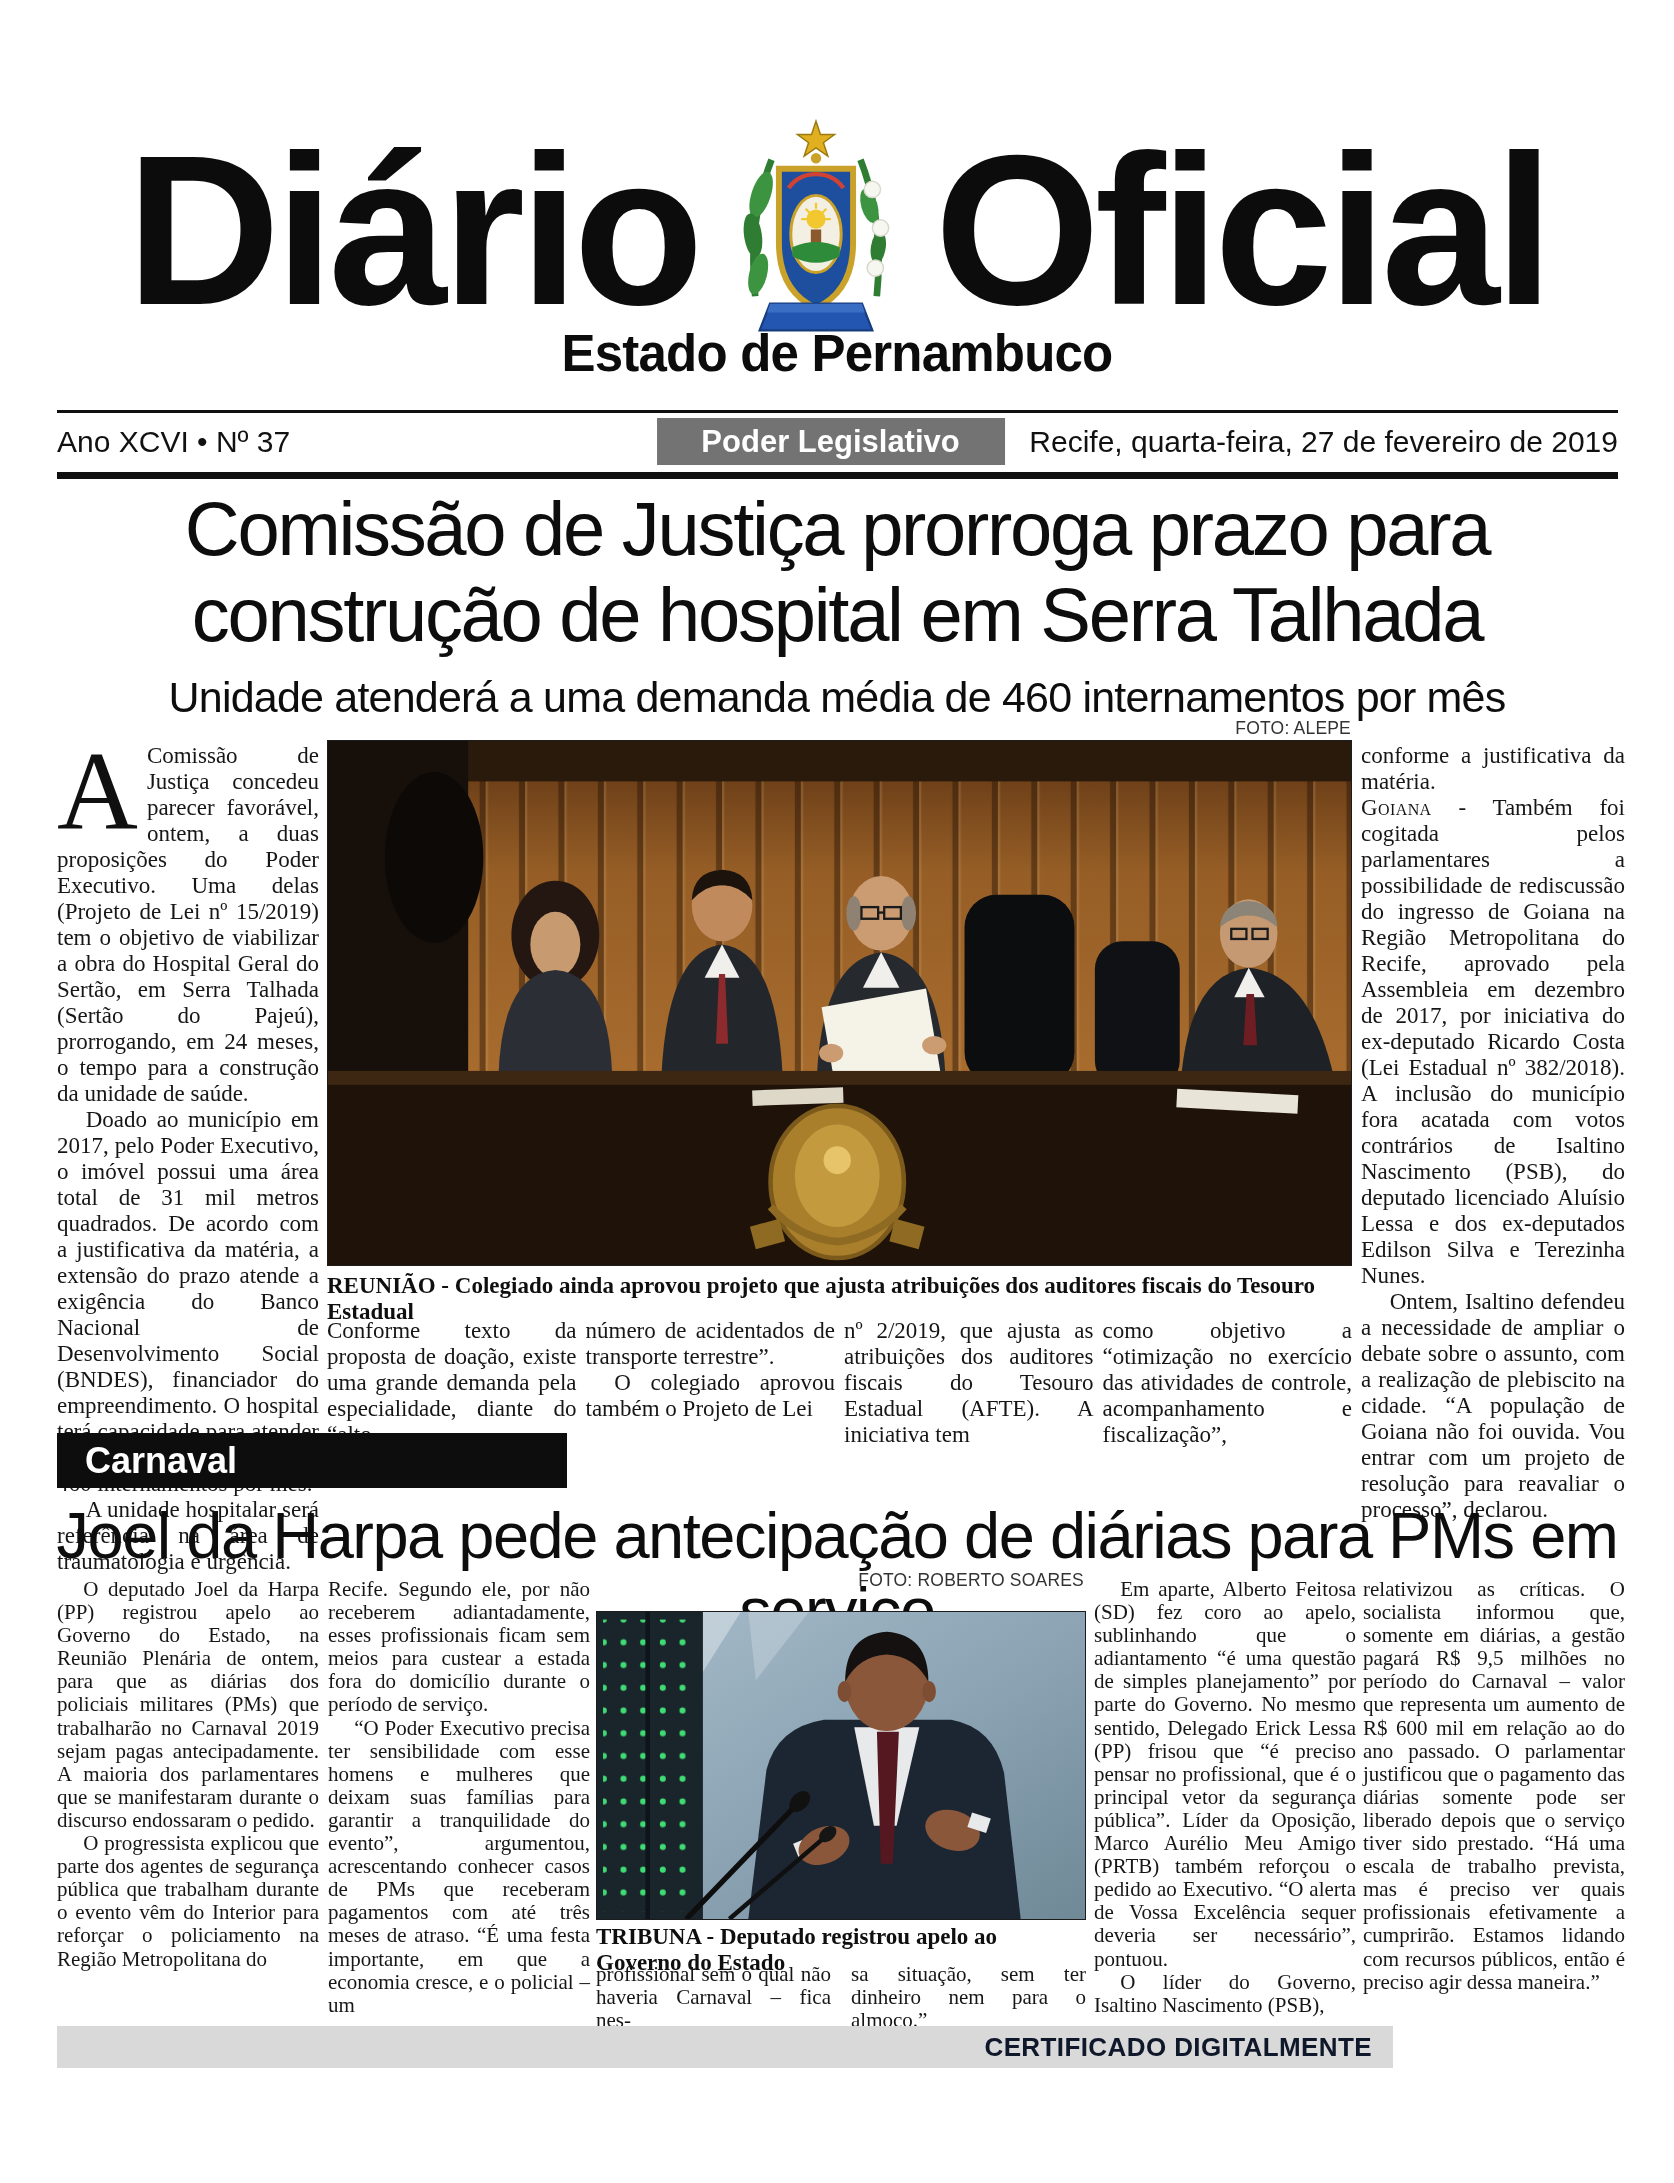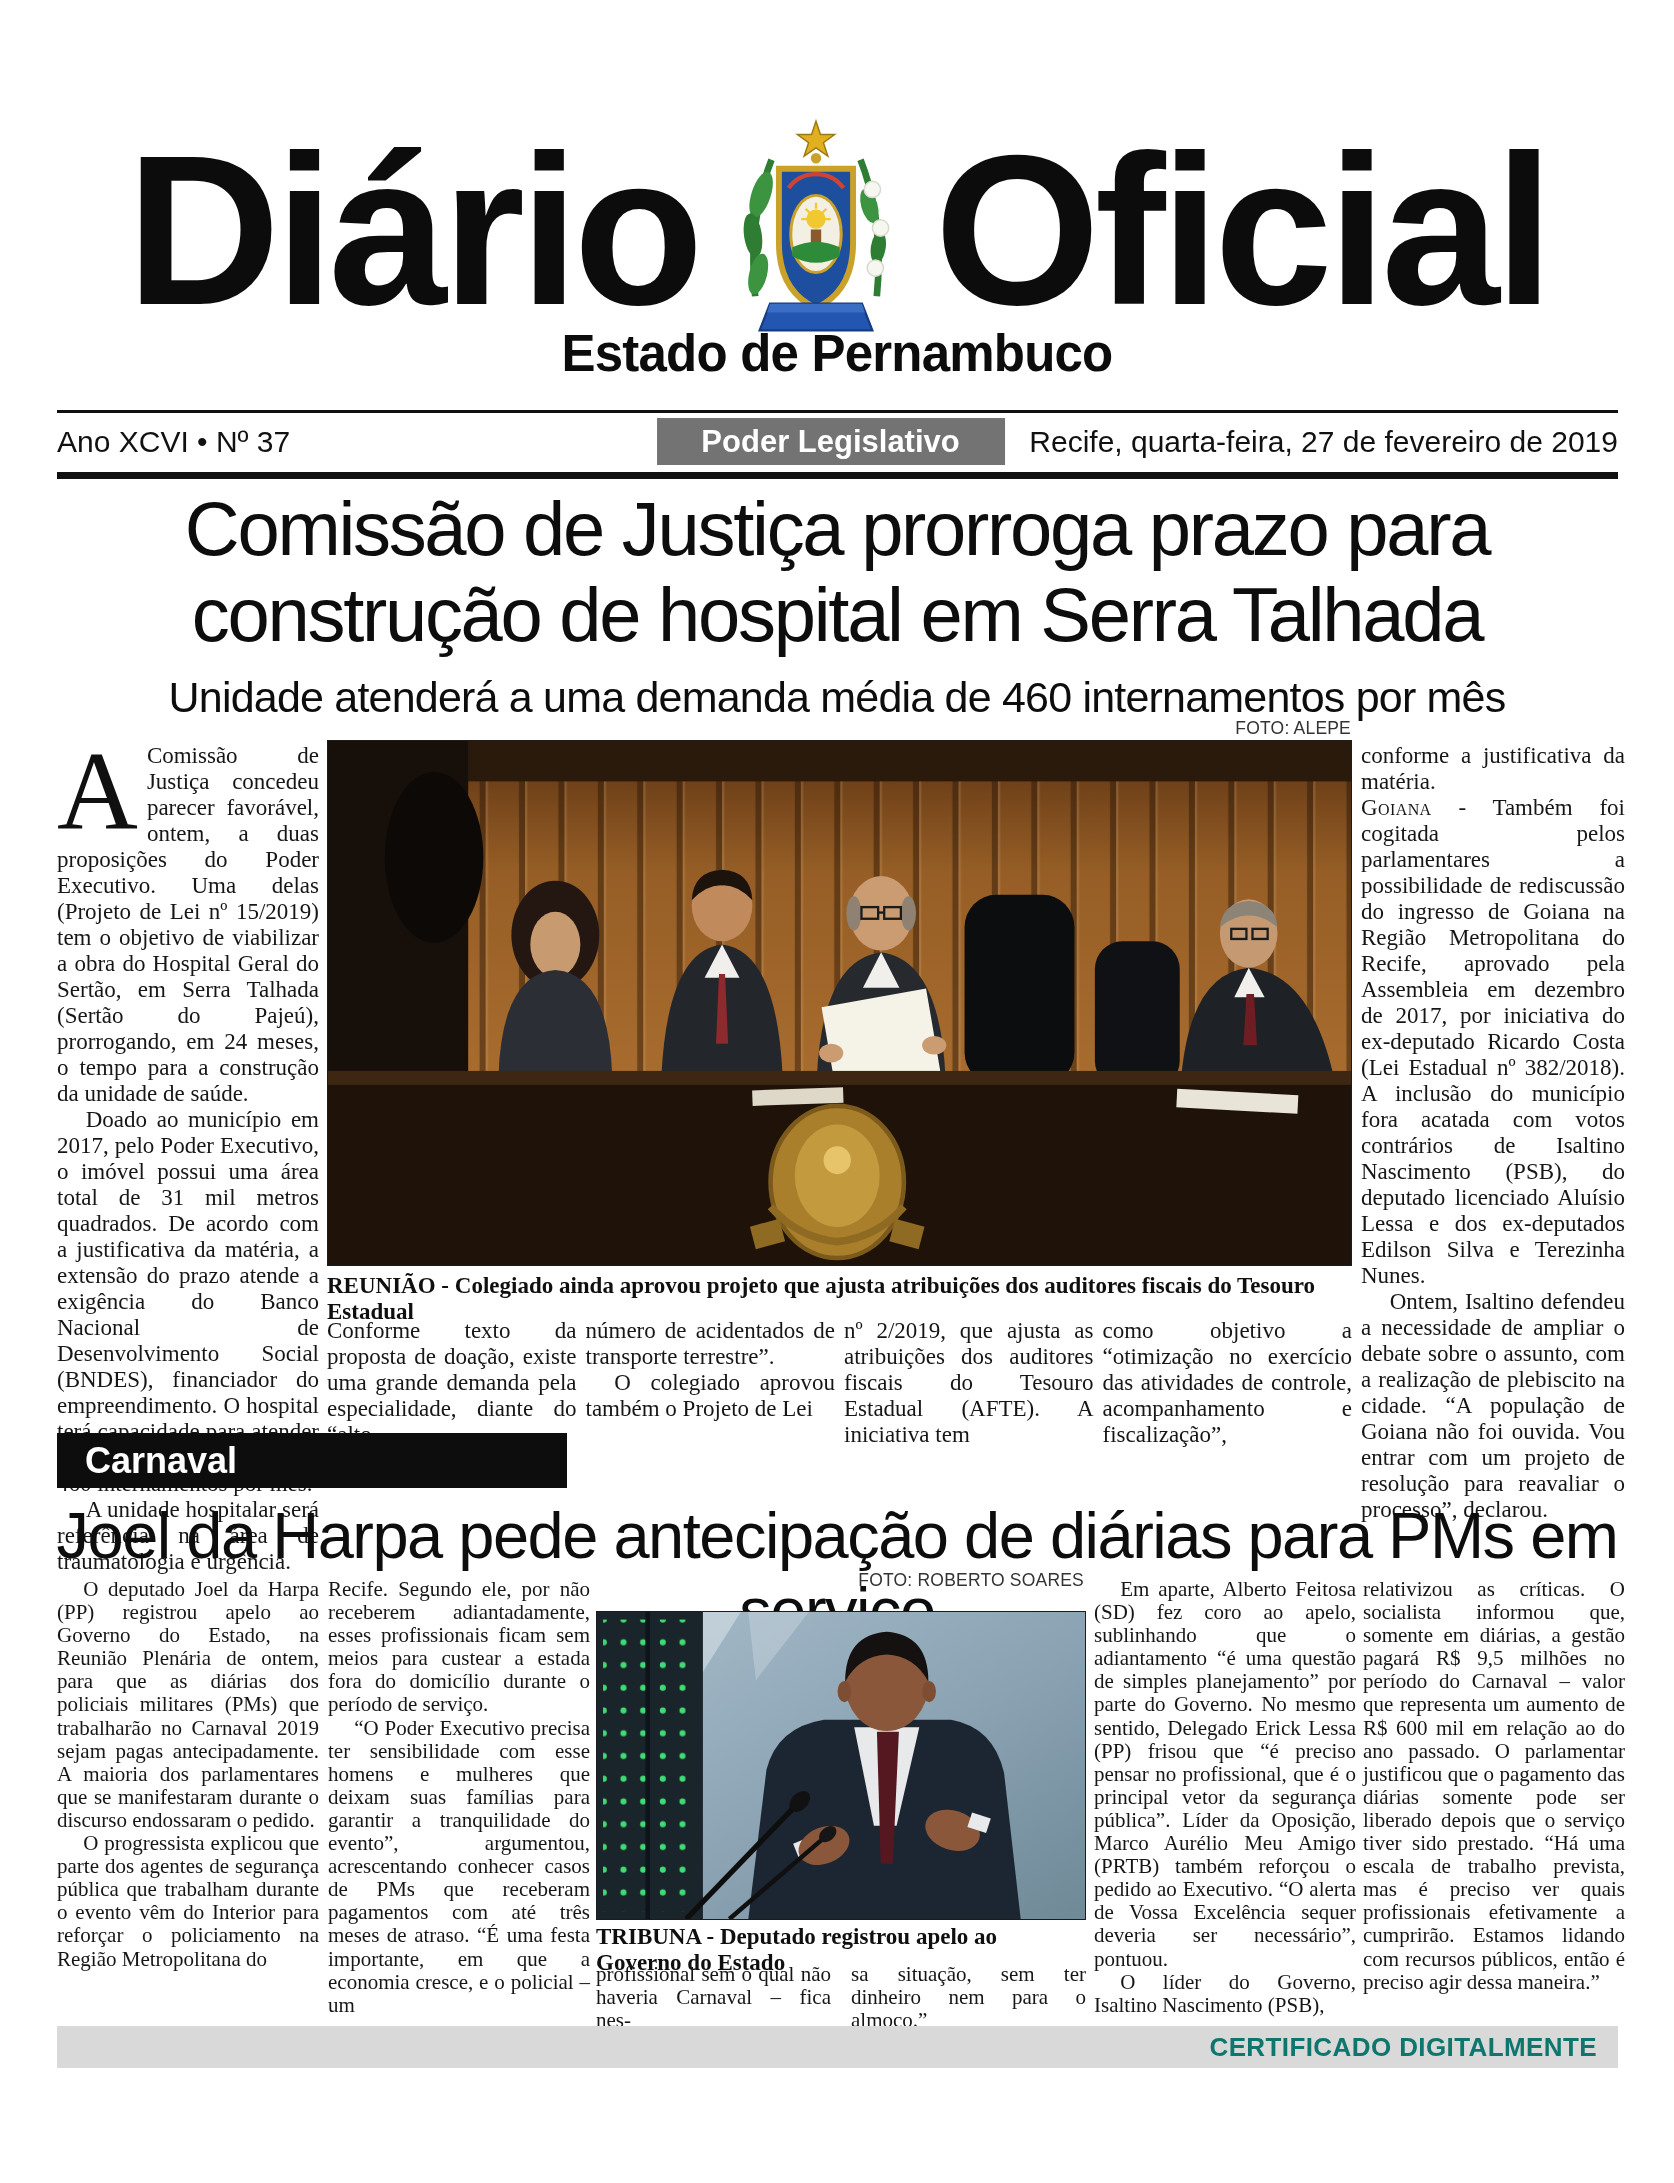--- a/index.html
+++ b/index.html
@@ -54,24 +54,24 @@
            font-weight:400;color:#101010;}
   .smallcaps{font-variant:small-caps;letter-spacing:0.4px;}
 
   .kicker{top:1433px;left:57px;width:510px;height:55px;background:#0d0d0d;color:#fff;
           font-family:"Liberation Sans",sans-serif;font-weight:bold;font-size:36px;
           display:flex;align-items:center;padding-left:28px;box-sizing:border-box;}
 
   .grid4{display:grid;grid-template-columns:repeat(4,1fr);column-gap:9px;}
   .grid2{display:grid;grid-template-columns:repeat(2,1fr);column-gap:20px;}
 
-  .certbar{top:2026px;left:57px;width:1561px;height:42px;background:#d9d9d9;
+  .certbar{top:2026px;left:57px;width:1336px;height:42px;background:#d9d9d9;
            display:flex;align-items:center;justify-content:flex-end;padding-right:21px;
            box-sizing:border-box;font-family:"Liberation Sans",sans-serif;font-weight:bold;
-           font-size:26px;color:#0f766e;letter-spacing:0.4px;}
+           font-size:26px;color:#0f172a;letter-spacing:0.4px;}
 </style>
 </head>
 <body>
 
 <div class="page">
 
   <div class="abs mast-row">
     <span class="mast-title">Diário</span>
     <span>
       <svg width="178" height="224" viewBox="0 0 240 300">

